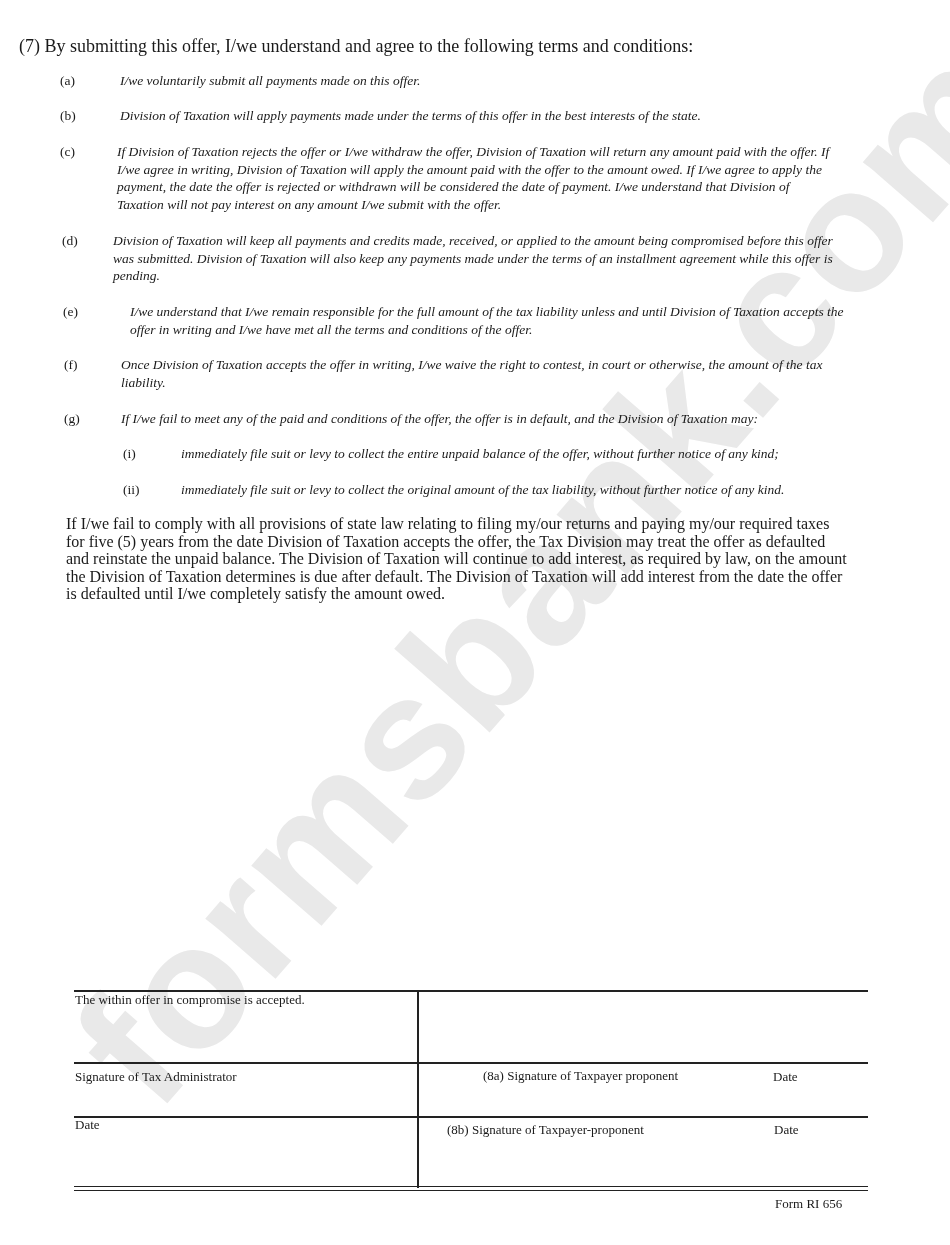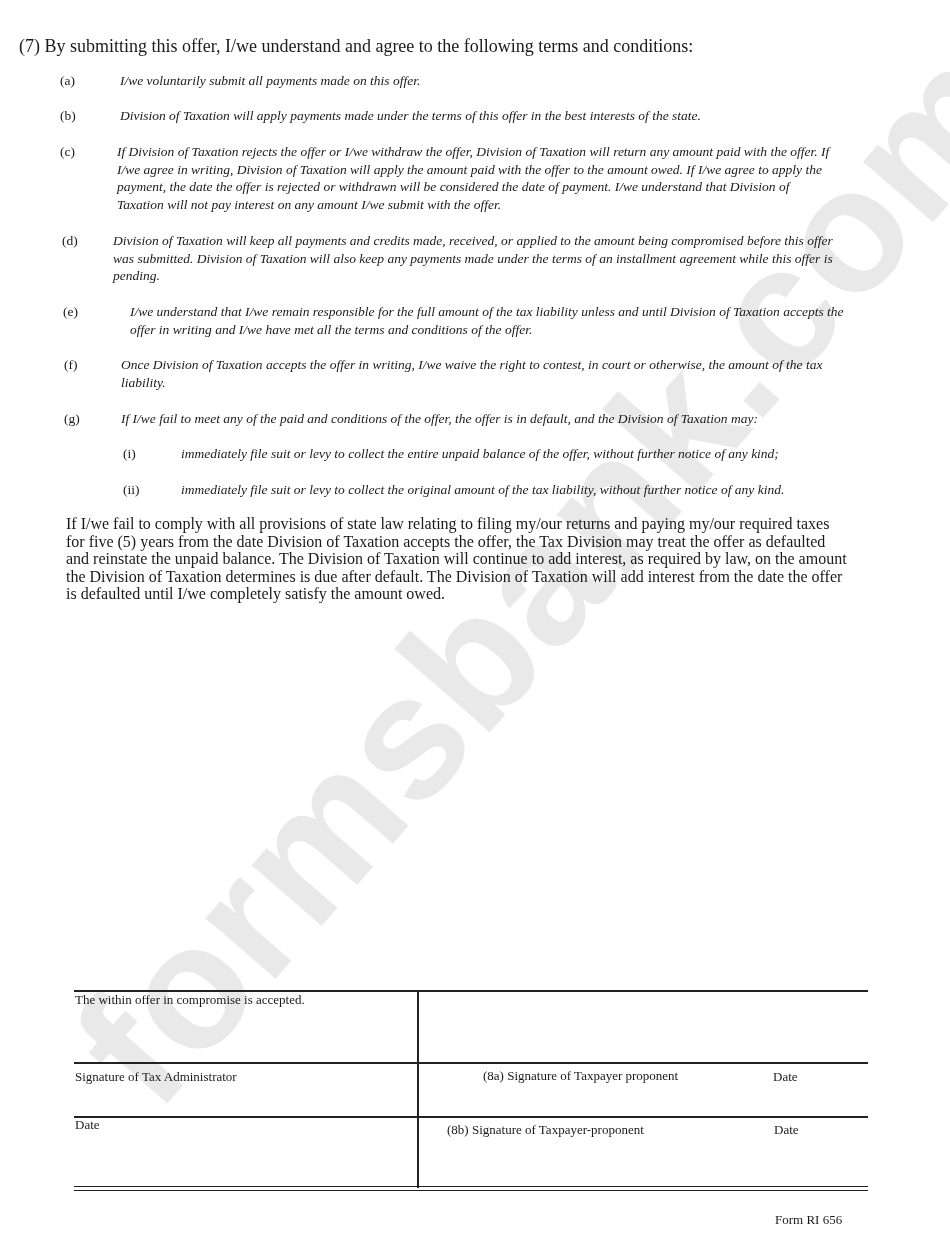--- a/index.html
+++ b/index.html
@@ -17,21 +17,21 @@
     .heading { position: absolute; left: 19px; top: 36px; font-size: 18px; }
     .item { position: absolute; font-size: 13.5px; line-height: 17.5px; }
     .item .lbl { position: absolute; left: 0; top: 0; }
     .item .txt { position: absolute; left: 60px; top: 0; width: 735px; font-style: italic; }
     .sub .txt { left: 58px; width: 690px; }
     .para { position: absolute; left: 66px; top: 515px; width: 785px; font-size: 16px; line-height: 17.5px; }
     .sigtable { position: absolute; left: 74px; top: 990px; width: 794px; height: 198px; }
     .hline { position: absolute; background: #222; }
     .vline { position: absolute; background: #222; width: 1.5px; }
     .cell { position: absolute; font-size: 13px; line-height: 17.5px; }
-    .footer { position: absolute; left: 775px; top: 1196px; font-size: 13px; margin-top: 16px; }
+    .footer { position: absolute; left: 775px; top: 1196px; font-size: 13px; }
   </style>
 </head>
 <body>
 
 <div class="watermark">formsbank.com</div>
 
 <div class="content">
   <div class="heading">(7) By submitting this offer, I/we understand and agree to the following terms and conditions:</div>
 
   <div class="item" style="left:60px; top:72px;">

